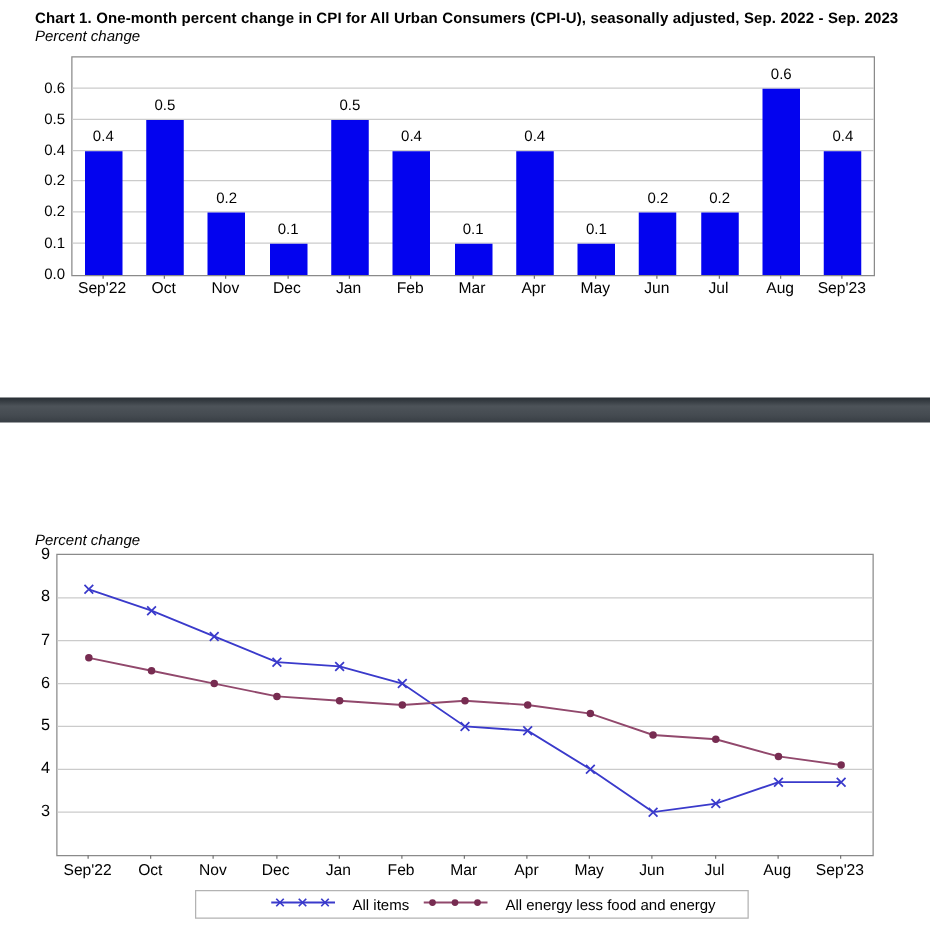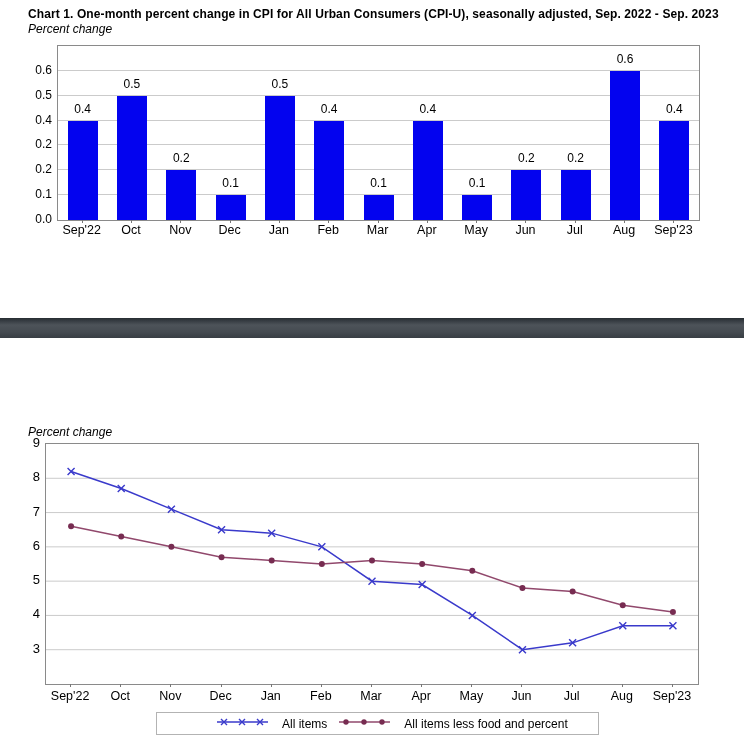--- a/index.html
+++ b/index.html
@@ -189,21 +189,21 @@
           </svg></span>
       <span>All items</span>
     </div>
     <div class="legend-item li-1">
       <span class="sw" id="sw1"><svg width="55" height="12">
             <line x1="2" x2="53" y1="6" y2="6" stroke="#91486c" stroke-width="1.5"></line>
             <circle cx="9" cy="6" r="2.7" fill="#772c51"></circle>
             <circle cx="27" cy="6" r="2.7" fill="#772c51"></circle>
             <circle cx="45" cy="6" r="2.7" fill="#772c51"></circle>
           </svg></span>
-      <span>All items less food and percent</span>
+      <span>All energy less food and energy</span>
     </div>
   </div>
 
 <div class="tick" style="left: 81.6538px; top: 220px; background: rgb(119, 119, 119);"></div>
     <div class="tick" style="left: 130.962px; top: 220px; background: rgb(119, 119, 119);"></div>
     <div class="tick" style="left: 180.269px; top: 220px; background: rgb(119, 119, 119);"></div>
     <div class="tick" style="left: 229.577px; top: 220px; background: rgb(119, 119, 119);"></div>
     <div class="tick" style="left: 278.885px; top: 220px; background: rgb(119, 119, 119);"></div>
     <div class="tick" style="left: 328.192px; top: 220px; background: rgb(119, 119, 119);"></div>
     <div class="tick" style="left: 377.5px; top: 220px; background: rgb(119, 119, 119);"></div>

